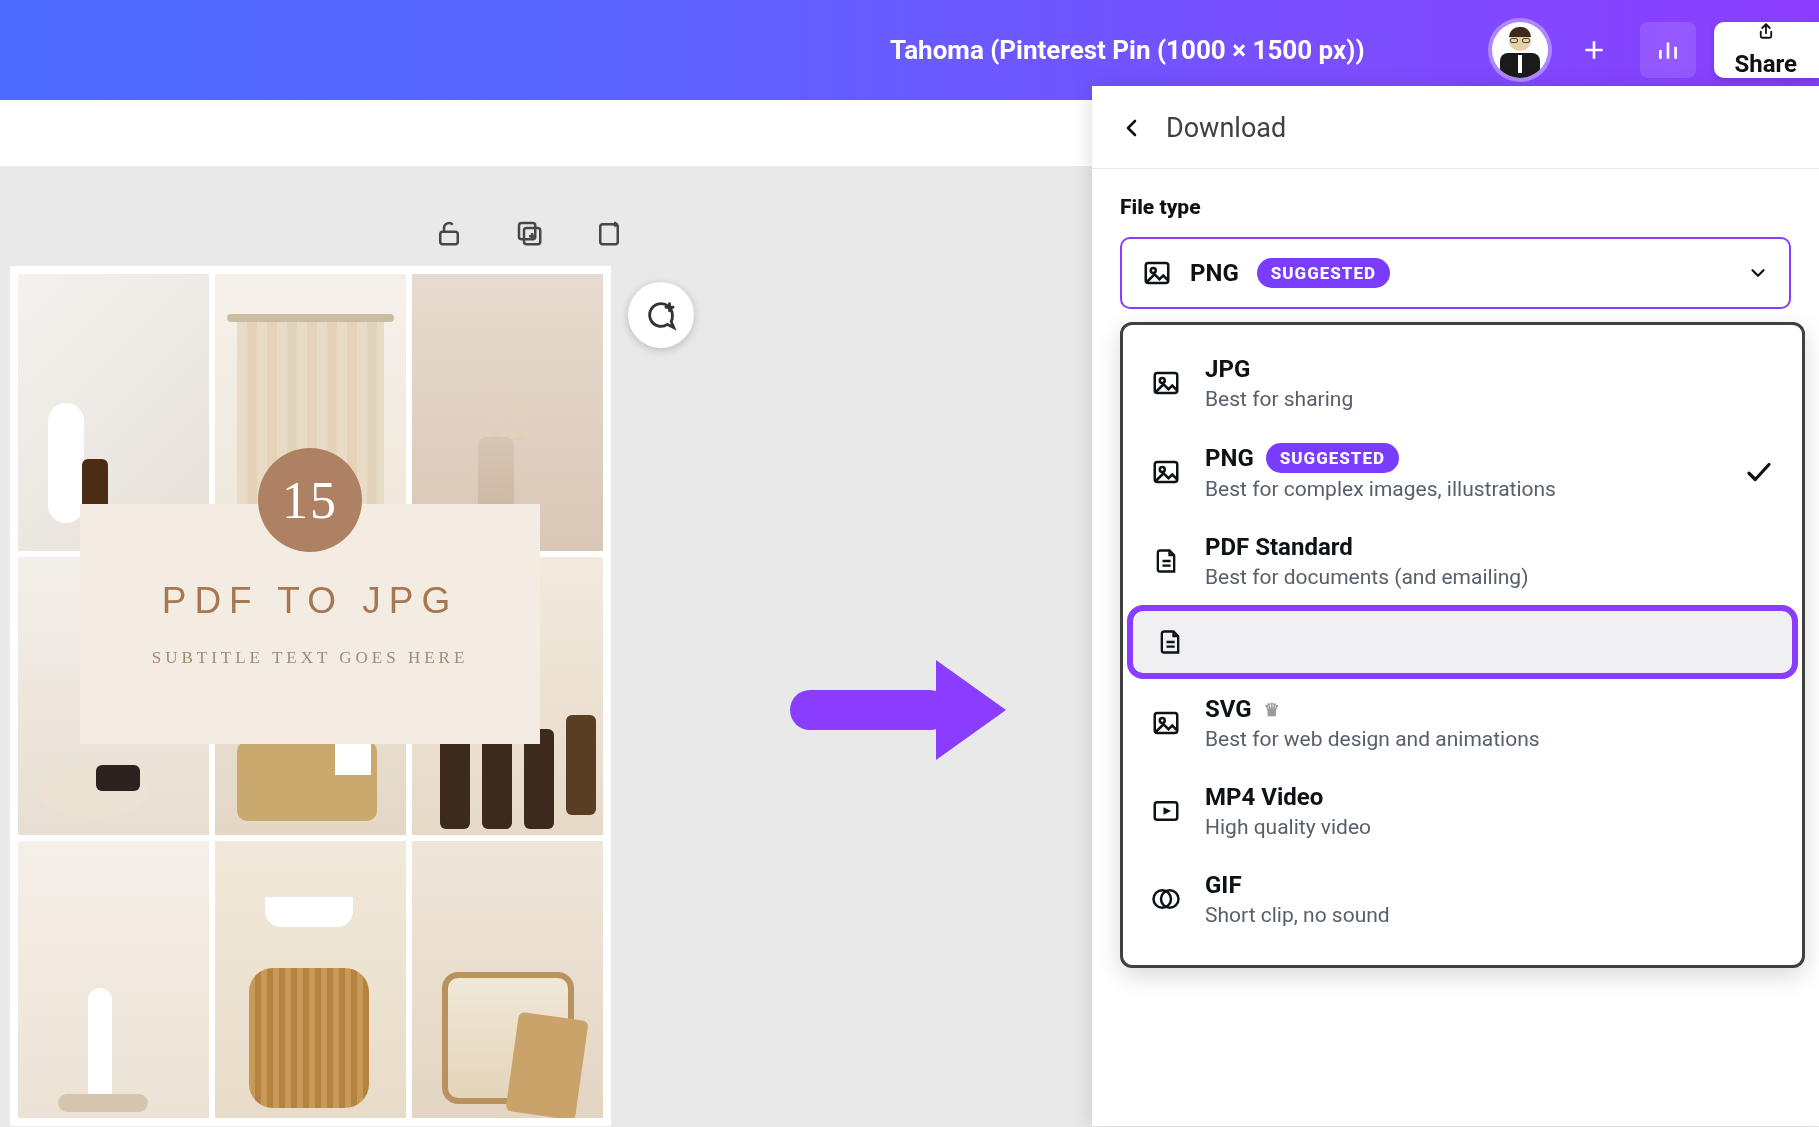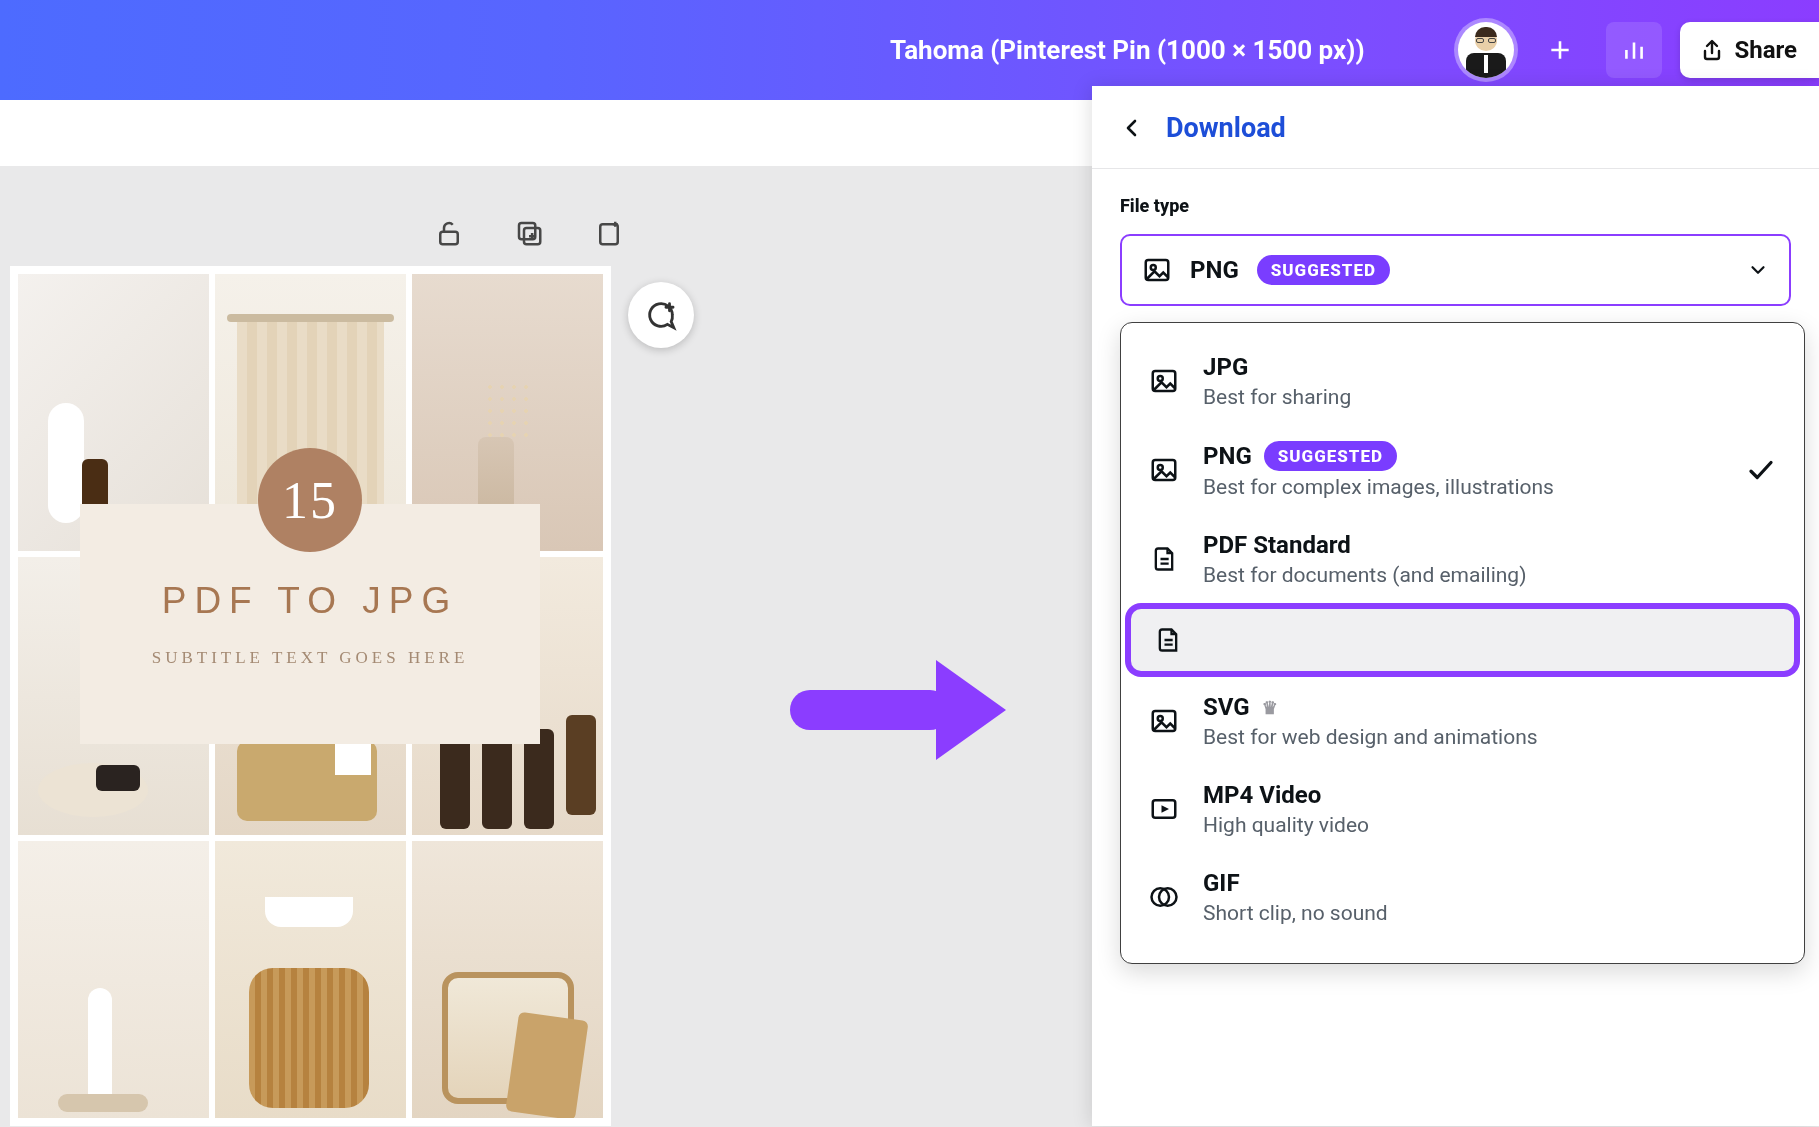--- a/index.html
+++ b/index.html
@@ -66,20 +66,21 @@
     height:56px;
     padding:0 22px 0 20px;
     border-radius:10px 0 0 10px;
     background:#fff;
     color:#111;
     display:flex; align-items:center;
     font-size:24px;
     font-weight:700;
     gap:10px;
     box-shadow:0 2px 6px rgba(0,0,0,0.15);
+    flex-direction:column;
   }
 
   
   .second-bar {
     position:absolute;
     left:0; top:86px; right:0;
     height:80px;
     background:#fff;
     z-index:4;
   }
@@ -207,23 +208,23 @@
     box-shadow:-2px 0 18px rgba(0,0,0,0.12);
     z-index:7;
     display:flex; flex-direction:column;
   }
   .panel-header {
     display:flex; align-items:center;
     gap:22px;
     padding:26px 28px 24px;
     border-bottom:0;
   }
-  .panel-title { font-size:27px; font-weight:700; color:#1d4ed8;}
+  .panel-title { font-size:27px; font-weight:400; color:#404040;}
   .panel-body { padding:4px 28px 20px; border-top:1px solid #e6e6e8; flex:1; position:relative;}
-  .label { font-size:18px; font-weight:800; color:#0d1216; margin:22px 0 18px;}
+  .label { font-size:21px; font-weight:800; color:#0d1216; margin:22px 0 18px;}
   .select-box {
     height:72px;
     border:2px solid #8b3dff;
     border-radius:10px;
     display:flex; align-items:center;
     padding:0 20px;
     gap:18px;
     cursor:pointer;
   }
   .select-text { font-size:24px; font-weight:700; color:#0d1216;}
@@ -236,21 +237,21 @@
     padding:5px 14px;
     border-radius:999px;
   }
   .chevron { margin-left:auto; color:#333;}
   
   .dropdown {
     position:absolute;
     left:28px; right:14px;
     top:153px;
     background:#fff;
-    border:1px solid #404040;
+    border:3px solid #404040;
     border-radius:12px;
     box-shadow:0 8px 24px rgba(0,0,0,0.15);
     padding:14px 6px 22px;
   }
   .opt {
     display:flex; align-items:center;
     gap:22px;
     padding:16px 22px 16px 20px;
     border-radius:8px;
     cursor:pointer;

